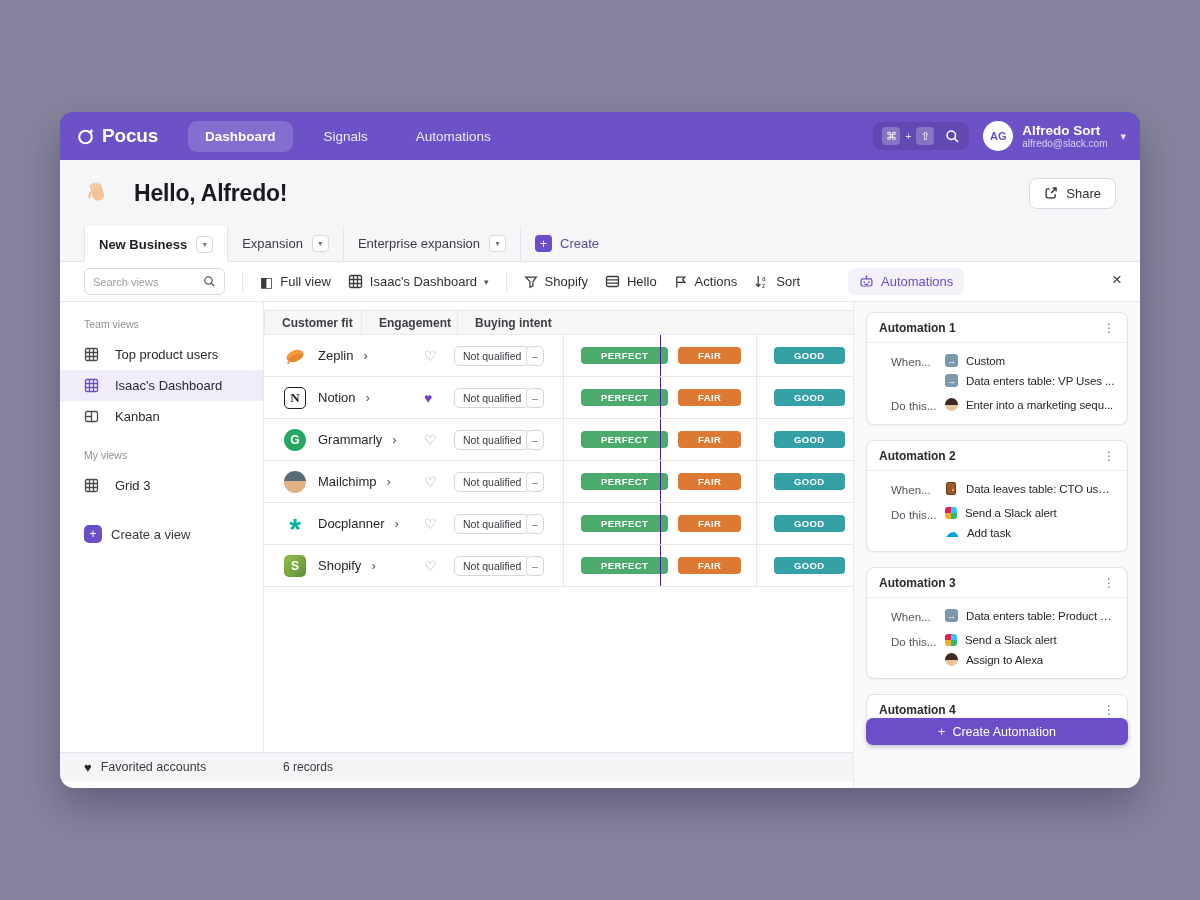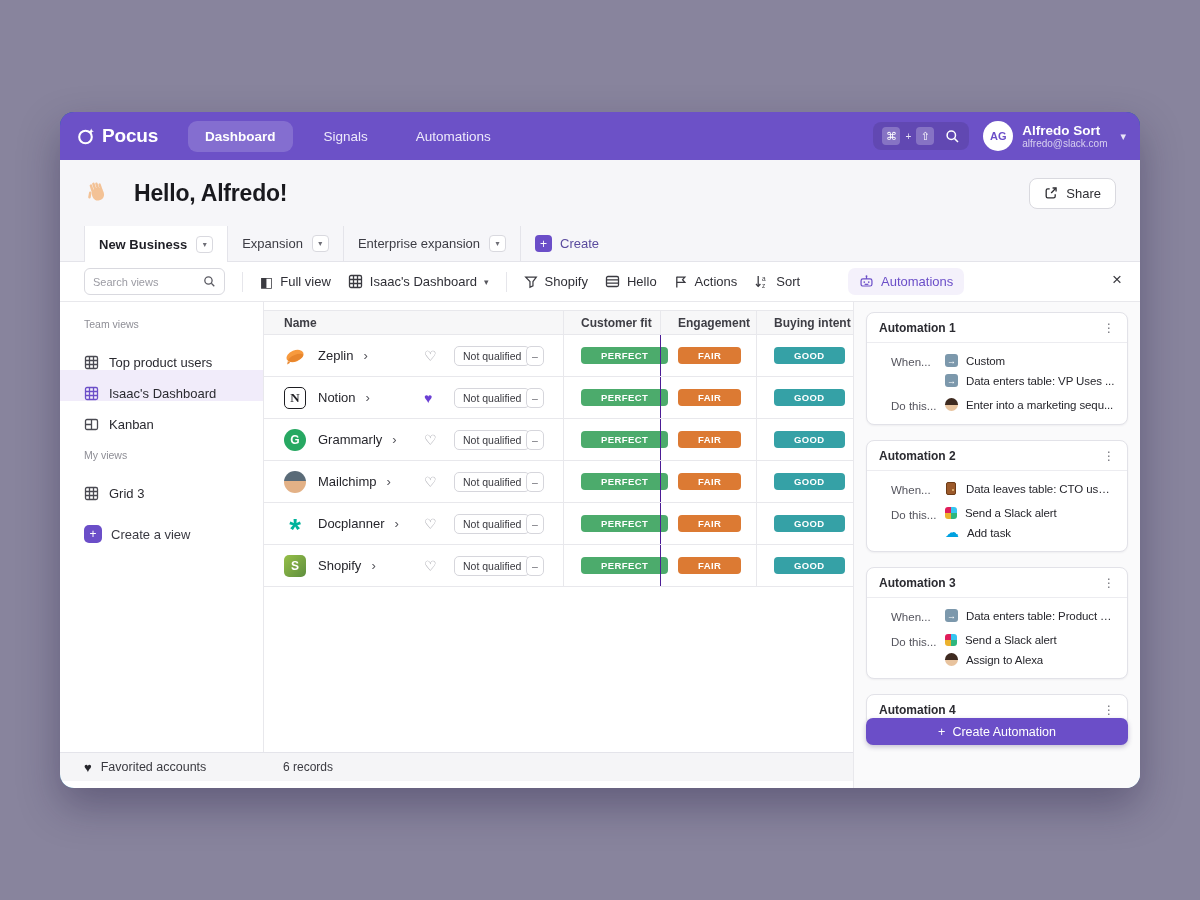--- a/index.html
+++ b/index.html
@@ -60,21 +60,21 @@
   .half-sq { font-size:14px; line-height:1; }
   .automations-pill { position:absolute; left:788px; top:6px; display:flex; align-items:center; gap:7px;
     background:#F4F1FB; border-radius:7px; padding:6px 11px; font-size:13px; color:#6B4EC8; cursor:pointer; }
   .close-x { position:absolute; right:18px; top:9px; font-size:17px; color:#3A3A40; cursor:pointer; line-height:1; }
 
   
   .content { flex:1; display:flex; min-height:0; position:relative; }
 
   .sidebar { width:204px; border-right:1px solid #E8E8EC; background:#fff; padding-top:16px; flex:none; }
   .side-label { font-size:10.5px; color:#8E8E96; padding-left:24px; margin-bottom:9px; }
-  .side-item { height:31px; display:flex; align-items:flex-end; gap:10px; padding-left:24px; font-size:13px; color:#2A2A30; cursor:pointer; }
+  .side-item { height:31px; display:flex; align-items:center; gap:16px; padding-left:24px; font-size:13px; color:#2A2A30; cursor:pointer; }
   .side-item.active { background:#F1ECFA; color:#2A2A30; }
   .side-item .sicon { display:flex; color:#4A4A52; }
   .side-item.active .sicon { color:#6B4EC8; }
   .side-gap { height:17px; }
   .create-view { display:flex; align-items:center; gap:9px; padding-left:24px; margin-top:24px; font-size:13px; color:#3A3A42; cursor:pointer; }
 
   .tablearea { flex:1; background:#fff; padding-top:8px; min-width:0; }
   .thead { display:flex; height:25px; background:#F7F7F8; border-top:1px solid #E8E8EC; border-bottom:1px solid #E8E8EC; }
   .th { font-size:12px; font-weight:600; color:#3E3E45; display:flex; align-items:center; }
   .th.c0 { width:299px; padding-left:20px; }
@@ -355,21 +355,20 @@
           </div>
         </div>
       <div class="create-view">
         <span class="plus-sq" style="width:18px;height:18px;border-radius:5px;">+</span>
         <span>Create a view</span>
       </div>
     </div>
 
     <div class="tablearea">
       <div class="thead">
-        <div class="th c0">Name</div>
         <div class="th c1">Customer fit</div>
         <div class="th c2">Engagement</div>
         <div class="th c3">Buying intent</div>
       </div>
       <div id="tbody">
           <div class="trow">
             <div class="td c0">
               <span class="logo">
                 <svg width="22" height="22" viewBox="0 0 22 22">
                   <g transform="rotate(-22 11 11)">

